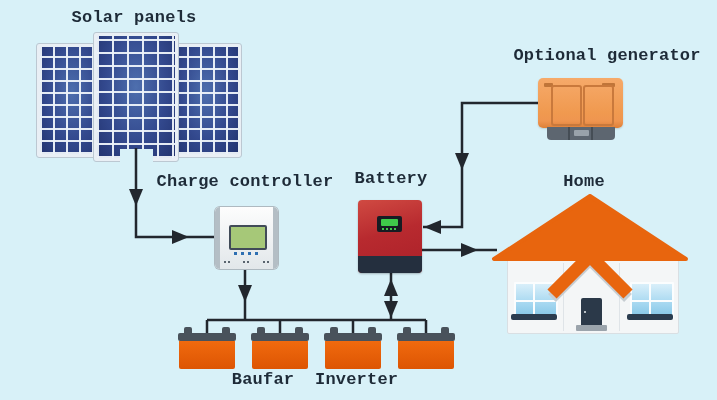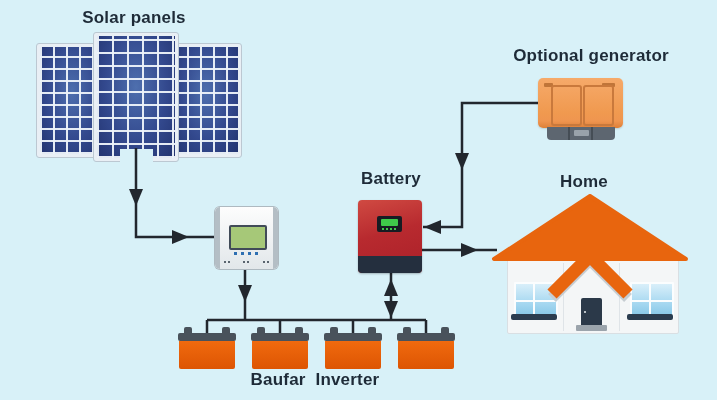--- a/index.html
+++ b/index.html
@@ -1,19 +1,19 @@
 <!DOCTYPE html>
 <html style="--background: #d8f1f8; --wire: #22272e; --text: #1e2b38; --solar-blue: #33498e; --inverter-red: #b5242c; --inverter-base: #242f3e; --roof-orange: #e8650e; --battery-orange: #e25c06; --generator-orange: #f29d5d; --controller-screen: #a6c878; --window-blue: #a9d9f1;"><head>
 <meta charset="utf-8">
 <style>
   html,body{margin:0;padding:0;}
   #canvas{
     position:relative;width:717px;height:400px;overflow:hidden;
     background:var(--background,#d8f1f8);
-    font-family:Liberation Sans, sans-serif;
+    font-family:Liberation Mono, monospace;
   }
   .lbl{
     position:absolute;z-index:20;text-align:center;
     font-size:17px;font-weight:600;color:var(--text,#1e2b38);
     letter-spacing:.2px;
   }
   .pre{white-space:pre;}
   
   .panel{
     position:absolute;z-index:2;
@@ -189,18 +189,19 @@
     <div class="bat-body"></div>
   </div>
   <div class="battery comp" style="left:397px">
     <div class="bat-post" style="left:6px"></div>
     <div class="bat-post" style="right:6px"></div>
     <div class="bat-top"></div>
     <div class="bat-body"></div>
   </div>
 
   <div class="lbl" style="left:39px;top:8px;width:190px">Solar panels</div>
+  <div class="lbl" style="left:125px;top:172px;width:240px">Charge controller</div>
   <div class="lbl" style="left:321px;top:169px;width:140px">Battery</div>
-  <div class="lbl" style="left:491px;top:46px;width:200px">Optional generator</div>
+  <div class="lbl" style="left:507px;top:46px;width:200px">Optional generator</div>
   <div class="lbl" style="left:514px;top:172px;width:140px">Home</div>
   <div class="lbl pre" style="left:215px;top:370px;width:200px">Baufar  Inverter</div>
 
 </div>
 
 </body></html>

